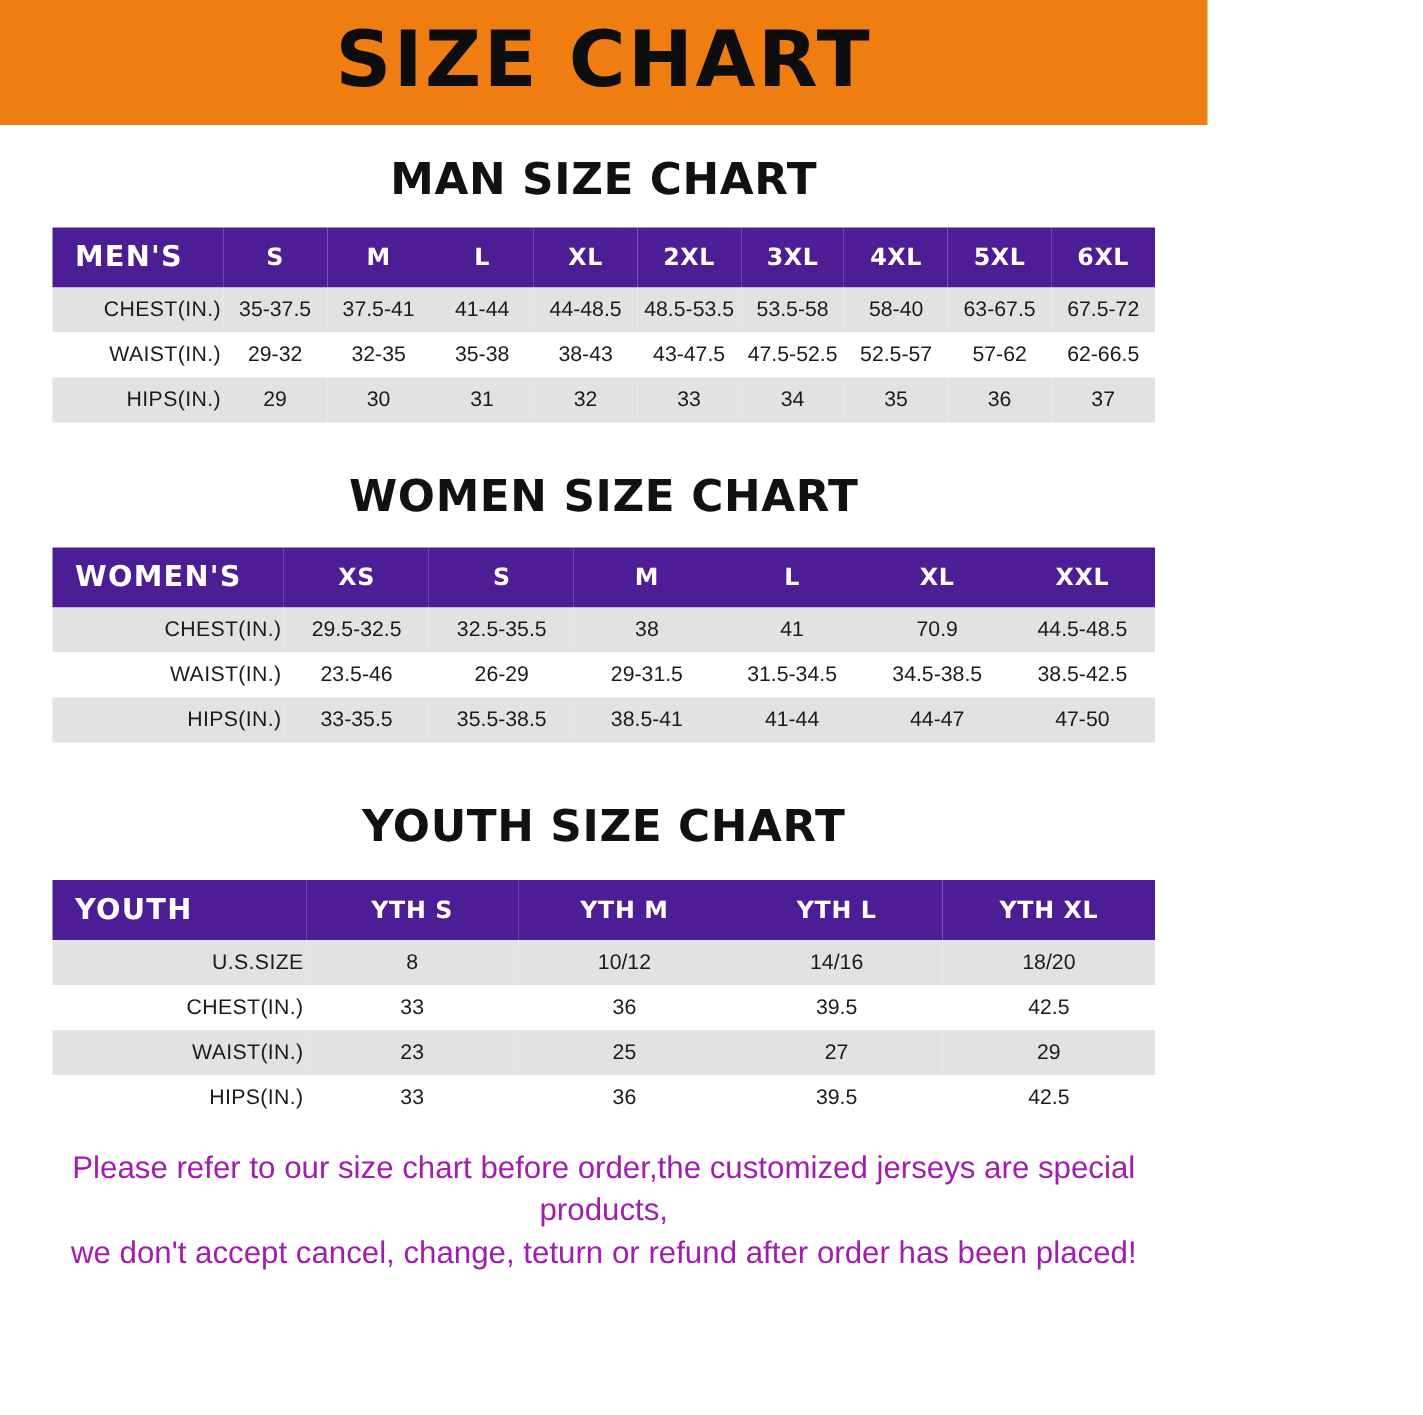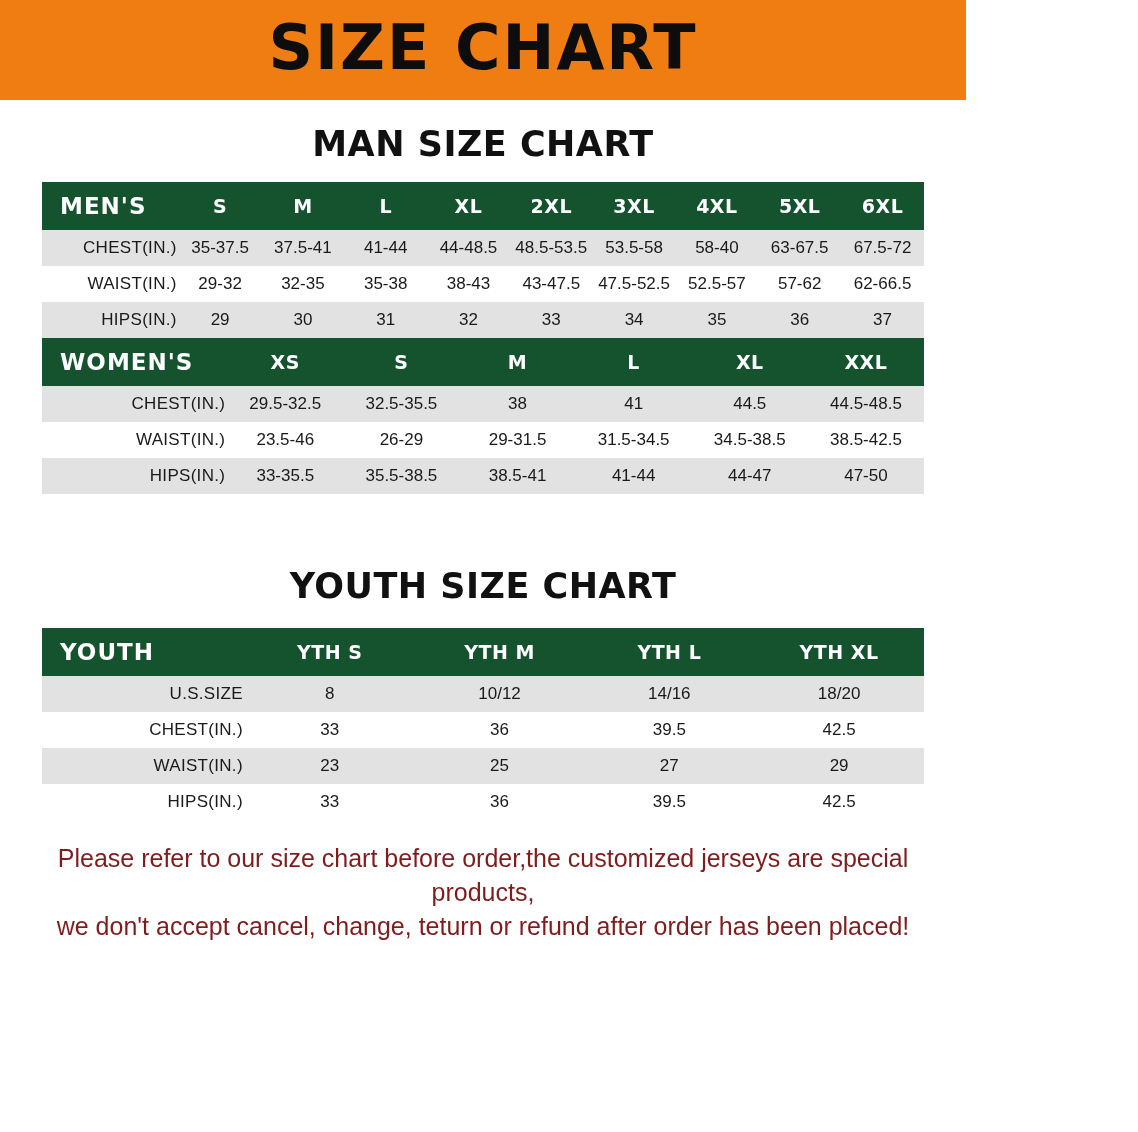--- a/index.html
+++ b/index.html
@@ -42,33 +42,33 @@
   .section-heading {
     text-align: center;
     font-family: "DejaVu Sans", sans-serif;
     font-weight: bold;
     font-size: 35px;
     color: #111111;
     letter-spacing: 0.5px;
   }
   .sec-man    { margin-top: 24px; margin-bottom: 18px; }
   .sec-women  { margin-top: 40px; margin-bottom: 20px; }
-  .sec-youth  { margin-top: 72px; margin-bottom: 22px; }
+  .sec-youth  { margin-top: 48px; margin-bottom: 22px; }
 
   
   .table-wrap {
     margin: 0 42px;
   }
   table.size-table {
     width: 100%;
     border-collapse: collapse;
     table-layout: fixed;
   }
   table.size-table thead th {
-    background: #14532d;
+    background: #4c1d95;
     color: #ffffff;
     font-family: "DejaVu Sans", sans-serif;
     font-weight: bold;
     text-align: center;
     padding: 11px 2px;
     font-size: 19px;
     letter-spacing: 0.5px;
   }
   table.size-table thead th.first-head {
     text-align: left;
@@ -99,21 +99,21 @@
   .youth col.c0 { width: 23%; }
   .youth thead th { font-size: 21px; }
   .youth tbody td { font-size: 18px; padding: 12px 2px; }
   .women thead th { font-size: 21px; padding: 14px 2px; }
   .women thead th.first-head { font-size: 25px; }
   .women tbody td { font-size: 18px; padding: 11px 2px; }
 
   
   .note {
     margin: 22px 36px 0 36px;
-    color: #7f1d1d;
+    color: #a21caf;
     font-family: "Liberation Sans", sans-serif;
     font-size: 25px;
     line-height: 1.35;
     text-align: center;
   }
   .note .line { display: block; }
 </style>
 </head>
 <body>
 
@@ -186,20 +186,21 @@
           <td>33</td>
           <td>34</td>
           <td>35</td>
           <td>36</td>
           <td>37</td>
         </tr>
       </tbody>
     </table>
   </div>
 
+  <div class="section-heading sec-women">WOMEN SIZE CHART</div>
   <div class="table-wrap">
     <table class="size-table women">
       <colgroup>
         <col class="c0">
           <col>
           <col>
           <col>
           <col>
           <col>
           <col>
@@ -215,21 +216,21 @@
           <th>XXL</th>
         </tr>
       </thead>
       <tbody>
         <tr class="shade">
           <td class="rowlabel">CHEST(IN.)</td>
           <td>29.5-32.5</td>
           <td>32.5-35.5</td>
           <td>38</td>
           <td>41</td>
-          <td>44.5</td>
+          <td>70.9</td>
           <td>44.5-48.5</td>
         </tr>
         <tr class="plain">
           <td class="rowlabel">WAIST(IN.)</td>
           <td>23.5-46</td>
           <td>26-29</td>
           <td>29-31.5</td>
           <td>31.5-34.5</td>
           <td>34.5-38.5</td>
           <td>38.5-42.5</td>

